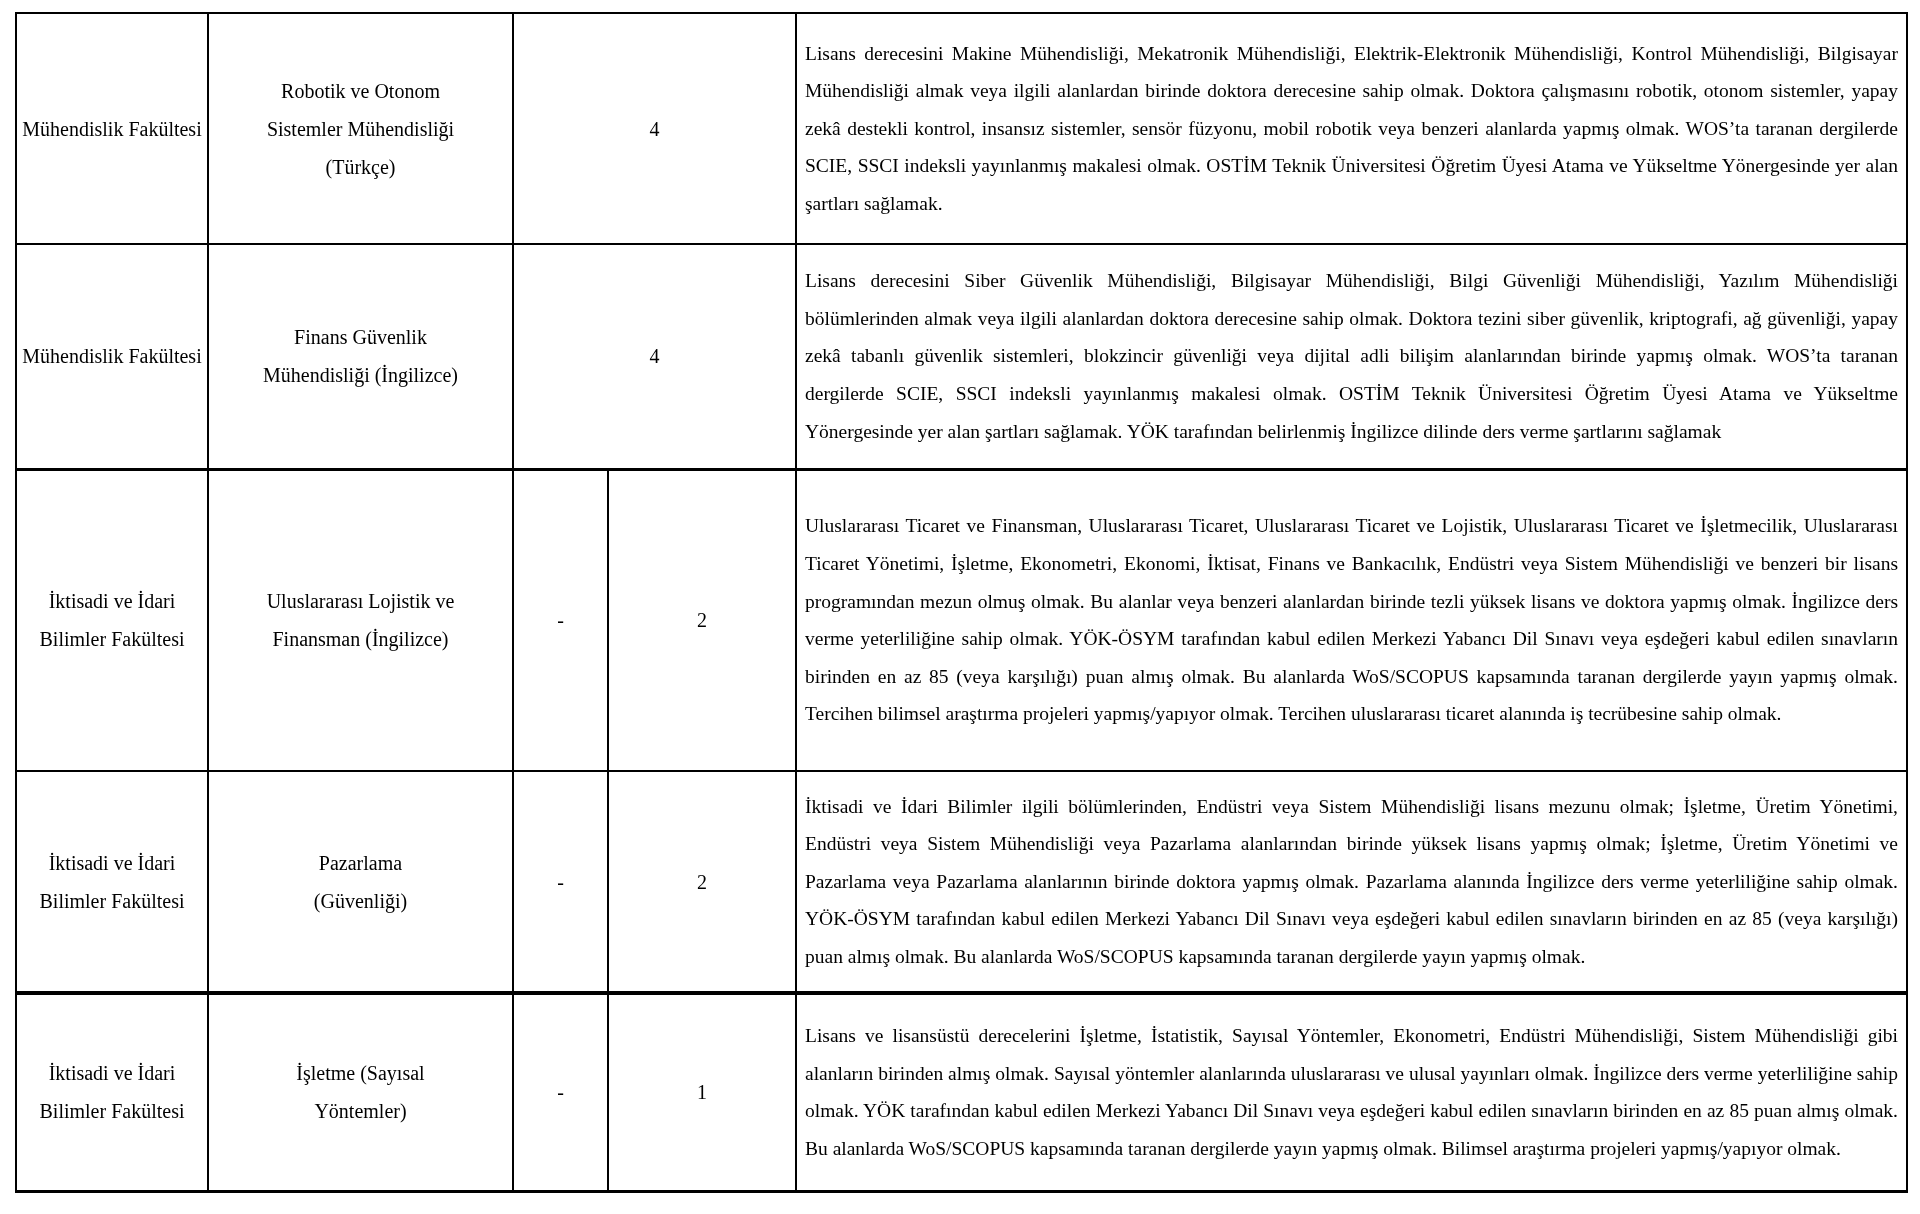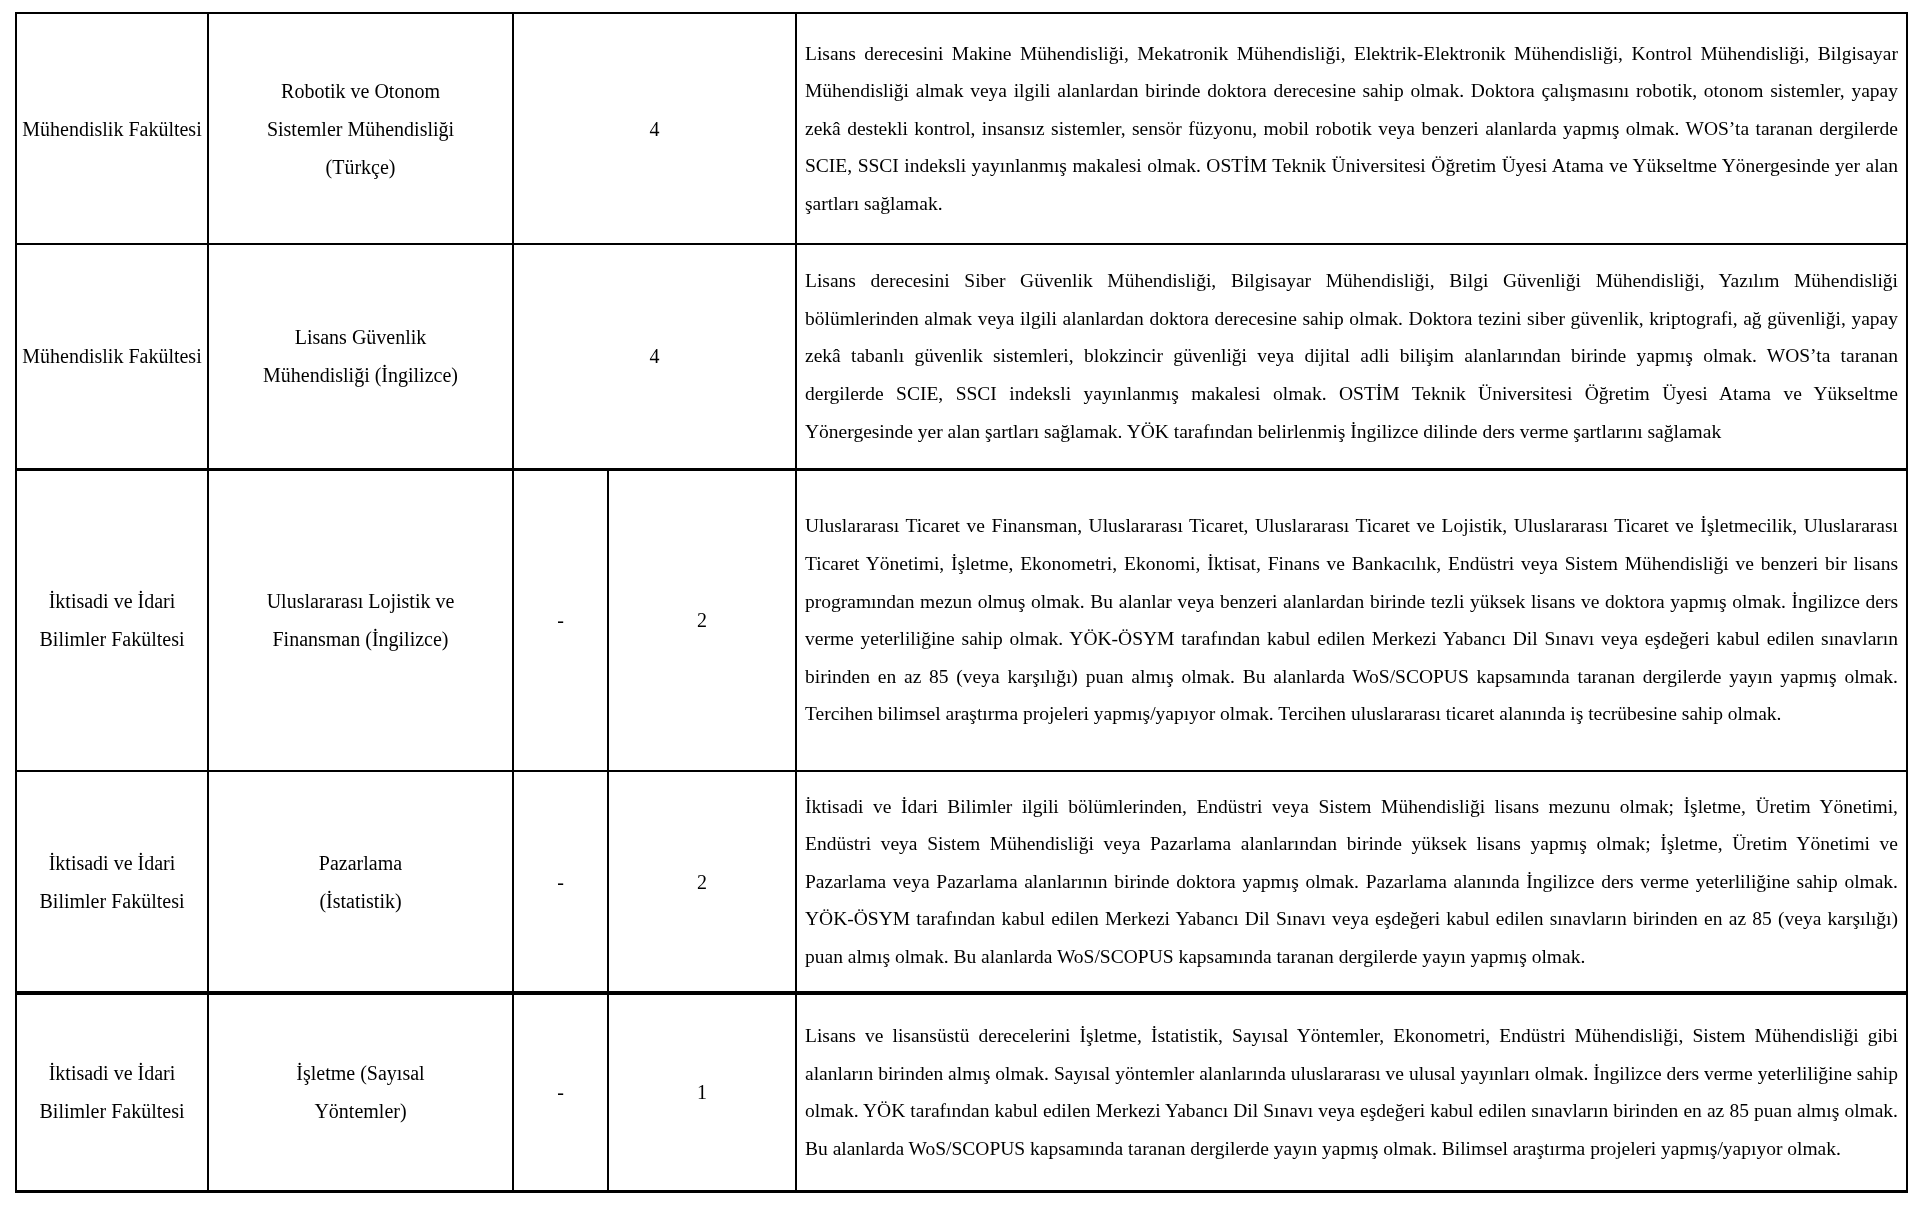--- a/index.html
+++ b/index.html
@@ -72,39 +72,39 @@
       <tr class="h1">
         <td class="c-faculty">Mühendislik Fakültesi</td>
         <td class="c-program">Robotik ve Otonom
 Sistemler Mühendisliği
 (Türkçe)</td>
         <td class="c-count" colspan="2">4</td>
         <td class="c-desc">Lisans derecesini Makine Mühendisliği, Mekatronik Mühendisliği, Elektrik-Elektronik Mühendisliği, Kontrol Mühendisliği, Bilgisayar Mühendisliği almak veya ilgili alanlardan birinde doktora derecesine sahip olmak. Doktora çalışmasını robotik, otonom sistemler, yapay zekâ destekli kontrol, insansız sistemler, sensör füzyonu, mobil robotik veya benzeri alanlarda yapmış olmak. WOS’ta taranan dergilerde SCIE, SSCI indeksli yayınlanmış makalesi olmak. OSTİM Teknik Üniversitesi Öğretim Üyesi Atama ve Yükseltme Yönergesinde yer alan şartları sağlamak.</td>
       </tr>
       <tr class="h2">
         <td class="c-faculty">Mühendislik Fakültesi</td>
-        <td class="c-program">Lisans Güvenlik
+        <td class="c-program">Finans Güvenlik
 Mühendisliği (İngilizce)</td>
         <td class="c-count" colspan="2">4</td>
         <td class="c-desc">Lisans derecesini Siber Güvenlik Mühendisliği, Bilgisayar Mühendisliği, Bilgi Güvenliği Mühendisliği, Yazılım Mühendisliği bölümlerinden almak veya ilgili alanlardan doktora derecesine sahip olmak. Doktora tezini siber güvenlik, kriptografi, ağ güvenliği, yapay zekâ tabanlı güvenlik sistemleri, blokzincir güvenliği veya dijital adli bilişim alanlarından birinde yapmış olmak. WOS’ta taranan dergilerde SCIE, SSCI indeksli yayınlanmış makalesi olmak. OSTİM Teknik Üniversitesi Öğretim Üyesi Atama ve Yükseltme Yönergesinde yer alan şartları sağlamak. YÖK tarafından belirlenmiş İngilizce dilinde ders verme şartlarını sağlamak</td>
       </tr>
       <tr class="h3 sep3">
         <td class="c-faculty">İktisadi ve İdari
 Bilimler Fakültesi</td>
         <td class="c-program">Uluslararası Lojistik ve
 Finansman (İngilizce)</td>
         <td class="c-dash">-</td>
         <td class="c-count">2</td>
         <td class="c-desc">Uluslararası Ticaret ve Finansman, Uluslararası Ticaret, Uluslararası Ticaret ve Lojistik, Uluslararası Ticaret ve İşletmecilik, Uluslararası Ticaret Yönetimi, İşletme, Ekonometri, Ekonomi, İktisat, Finans ve Bankacılık, Endüstri veya Sistem Mühendisliği ve benzeri bir lisans programından mezun olmuş olmak. Bu alanlar veya benzeri alanlardan birinde tezli yüksek lisans ve doktora yapmış olmak. İngilizce ders verme yeterliliğine sahip olmak. YÖK-ÖSYM tarafından kabul edilen Merkezi Yabancı Dil Sınavı veya eşdeğeri kabul edilen sınavların birinden en az 85 (veya karşılığı) puan almış olmak. Bu alanlarda WoS/SCOPUS kapsamında taranan dergilerde yayın yapmış olmak. Tercihen bilimsel araştırma projeleri yapmış/yapıyor olmak. Tercihen uluslararası ticaret alanında iş tecrübesine sahip olmak.</td>
       </tr>
       <tr class="h4">
         <td class="c-faculty">İktisadi ve İdari
 Bilimler Fakültesi</td>
         <td class="c-program">Pazarlama
-(İstatistik)</td>
+(Güvenliği)</td>
         <td class="c-dash">-</td>
         <td class="c-count">2</td>
         <td class="c-desc">İktisadi ve İdari Bilimler ilgili bölümlerinden, Endüstri veya Sistem Mühendisliği lisans mezunu olmak; İşletme, Üretim Yönetimi, Endüstri veya Sistem Mühendisliği veya Pazarlama alanlarından birinde yüksek lisans yapmış olmak; İşletme, Üretim Yönetimi ve Pazarlama veya Pazarlama alanlarının birinde doktora yapmış olmak. Pazarlama alanında İngilizce ders verme yeterliliğine sahip olmak. YÖK-ÖSYM tarafından kabul edilen Merkezi Yabancı Dil Sınavı veya eşdeğeri kabul edilen sınavların birinden en az 85 (veya karşılığı) puan almış olmak. Bu alanlarda WoS/SCOPUS kapsamında taranan dergilerde yayın yapmış olmak.</td>
       </tr>
       <tr class="h5 sep4">
         <td class="c-faculty">İktisadi ve İdari
 Bilimler Fakültesi</td>
         <td class="c-program">İşletme (Sayısal
 Yöntemler)</td>
         <td class="c-dash">-</td>

